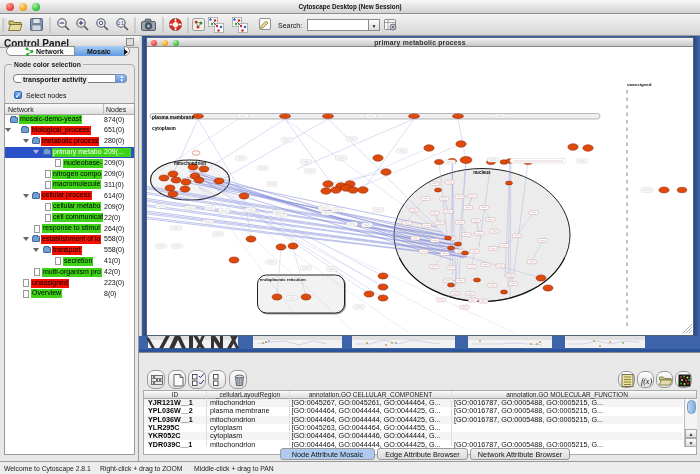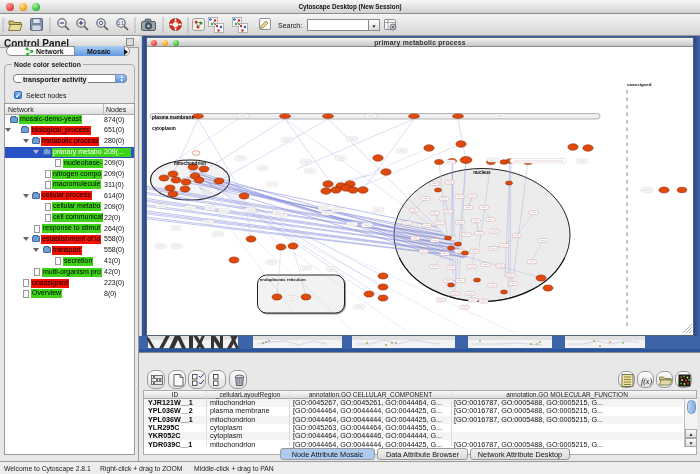--- a/index.html
+++ b/index.html
@@ -97,21 +97,21 @@
 #dtable { position:absolute; left:4px; top:37px; width:554px; height:65px; background:#fff;
   border:1px solid #aaa; }
 #dthead { position:absolute; left:0; top:0; width:552px; height:8px;
   background:linear-gradient(#fbfbfb,#dcdcdc); border-bottom:1px solid #aaa; }
 #dthead div { position:absolute; top:0; height:8px; line-height:8.5px; font-size:6.5px; color:#222; text-align:center;
   white-space:nowrap; overflow:hidden; }
 .drow { position:absolute; left:0; width:539px; height:8.3px; font-size:7.2px; white-space:nowrap; }
 .drow div { position:absolute; top:0; overflow:hidden; height:8.3px; line-height:8.5px; }
 .drow .c0 { left:4px; width:59px; font-weight:bold; color:#000; }
 .drow .c1 { left:66px; width:79px; color:#111; }
-.drow .c2 { left:149px; width:158px; color:#111; }
+.drow .c2 { left:143px; width:158px; color:#111;text-align:center; }
 .drow .c3 { left:310px; width:228px; color:#111; }
 .colsep { position:absolute; top:0; width:1px; height:55px; background:#ddd; }
 #vsb { position:absolute; left:540px; top:8px; width:13px; height:48px; background:#f4f4f4;
   border-left:1px solid #bbb; }
 #vsb .thumb { position:absolute; left:1.5px; top:1px; width:9px; height:14px;
   background:linear-gradient(90deg,#b9d4f2,#7fadde); border:1px solid #7799c2; border-radius:5px; }
 #vsb .arr { position:absolute; left:0; width:12px; height:9px; background:linear-gradient(#fcfcfc,#dcdcdc);
   border:1px solid #aaa; font-size:5px; text-align:center; line-height:8px; color:#333; }
 
 
@@ -913,21 +913,21 @@
     <div class="colsep" style="left:62px;"></div>
     <div class="colsep" style="left:145px;"></div>
     <div class="colsep" style="left:307px;"></div>
     <div id="vsb">
       <div class="thumb"></div>
       <div class="arr" style="bottom:9px;">▲</div>
       <div class="arr" style="bottom:0;">▼</div>
     </div>
   </div>
   <div class="btab" id="btab1" style="left:141px; width:95px;">Node Attribute Mosaic</div>
-  <div class="btab" id="btab2" style="left:238px; width:91px;">Data Attribute Browser</div>
-  <div class="btab" id="btab3" style="left:331px; width:100px;">Network Attribute Desktop</div>
+  <div class="btab" id="btab2" style="left:238px; width:91px;">Edge Attribute Browser</div>
+  <div class="btab" id="btab3" style="left:331px; width:100px;">Network Attribute Browser</div>
 </div>
 
 <div class="abs" id="status">
   <span style="left:4px;">Welcome to Cytoscape 2.8.1</span>
   <span style="left:100px;">Right-click + drag to ZOOM</span>
   <span style="left:194px;">Middle-click + drag to PAN</span>
 </div>
 
 </body></html>

